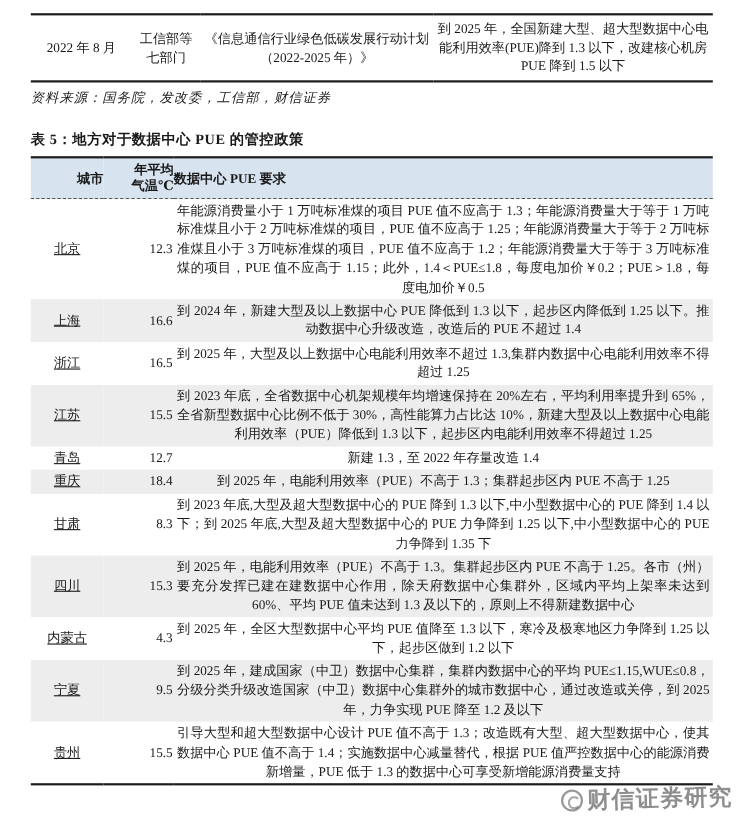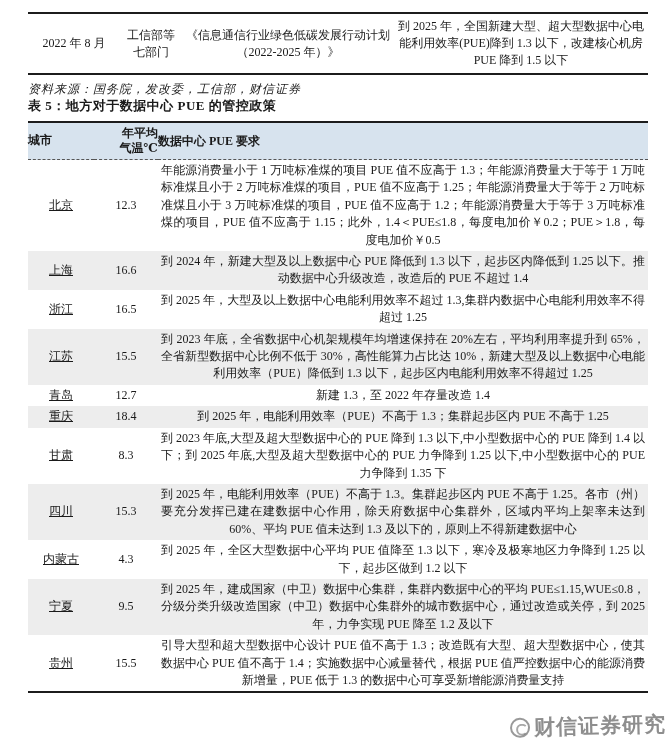--- a/index.html
+++ b/index.html
@@ -24,43 +24,43 @@
   .toptable .c3 { width: 212px; }
   .toptable .c4 { width: auto; margin-top: 13px; }
   .just { text-align: justify; text-align-last: center; }
 
   .source {
     font-style: italic; font-size: 12px; line-height: 15px;
     margin: 7px 0 0 0; letter-spacing: 1px;
   }
 
   .tbl-title {
-    font-weight: bold; font-size: 13px; letter-spacing: 0.5px;
+    font-weight: bold; font-size: 13px; margin-top: 21px; letter-spacing: 0.5px;
   }
 
   
   .pue { margin-top: 6px; border-top: 2px solid #1c1c1c; border-bottom: 2px solid #1c1c1c; }
   .pue thead tr {
     background: #d7e3ee;
     border-bottom: 1px dashed #555;
   }
   .pue th {
     font-size: 12px; font-weight: bold; line-height: 15px;
     padding: 3px 0; vertical-align: middle;
   }
-  .pue th.h-city { width: 66px; text-align: left; font-family: Liberation Mono, monospace; }
+  .pue th.h-city { width: 66px; text-align: right; }
   .pue th.h-temp { width: 64px; text-align: right; padding-left: 2px; }
   .pue th.h-req  { text-align: left; }
   .pue tbody tr:nth-child(even) { background: #ededed; }
   .pue td {
     font-size: 12px; line-height: 17.4px; vertical-align: middle;
     padding: 2px 1px;
   }
   .pue td.city { text-align: center; text-decoration: underline; }
-  .pue td.temp { text-align: center; }
+  .pue td.temp { text-align: right; }
   .pue td.req  { padding: 2px 3px; }
 
   
   .watermark {
     position: absolute; right: 6px; bottom: 14px;
     display: flex; align-items: center; gap: 4px;
     color: rgba(110,110,110,0.78);
     font-weight: bold; font-size: 21px; letter-spacing: 1px;
     transform: rotate(-1.5deg);
     pointer-events: none;

